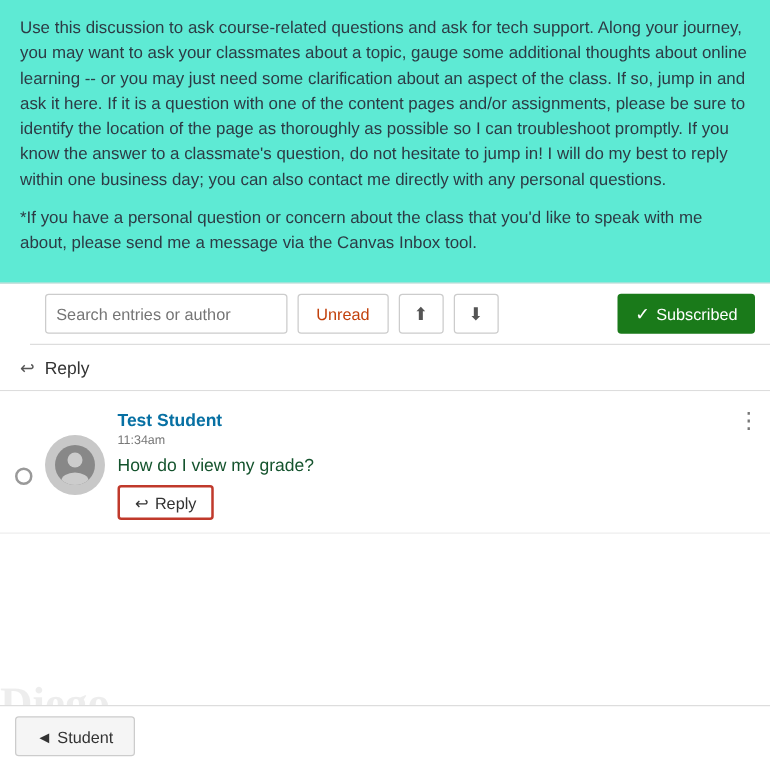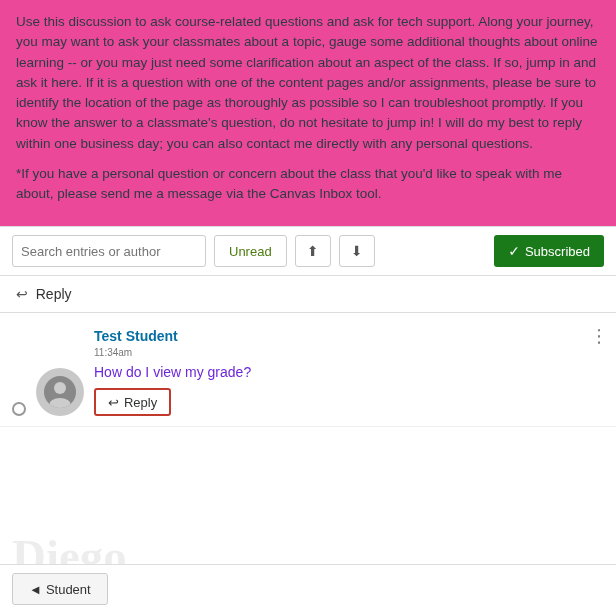--- a/index.html
+++ b/index.html
@@ -10,56 +10,57 @@
       background: #fff;
       width: 616px;
       min-height: 613px;
       overflow-x: hidden;
     }
 
     
     .description-section {
       padding: 12px 16px;
       border-bottom: 1px solid #ddd;
-      background: #ec4899;
+      background: #5eead4;
     }
     .description-section p {
       font-size: 13.5px;
       line-height: 1.5;
       color: #2d3b45;
       margin-bottom: 10px;
     }
 
     
     .toolbar {
       display: flex;
       align-items: center;
       padding: 8px 12px;
       border-bottom: 1px solid #ddd;
       gap: 8px;
       background: #fff;
+      margin-left: 24px;
     }
     .search-input {
       flex: 0 0 180px;
       height: 32px;
       border: 1px solid #ccc;
       border-radius: 3px;
       padding: 0 8px;
       font-size: 13px;
       color: #999;
       outline: none;
     }
     .btn-unread {
       height: 32px;
       padding: 0 14px;
       border: 1px solid #ccc;
       border-radius: 3px;
       background: #fff;
       font-size: 13px;
-      color: #4d7c0f;
+      color: #c2410c;
       cursor: pointer;
       text-align: center;
     }
     .btn-icon {
       height: 32px;
       width: 36px;
       border: 1px solid #ccc;
       border-radius: 3px;
       background: #fff;
       display: flex;
@@ -106,21 +107,21 @@
       color: #333;
     }
 
     
     .post-list {
       padding: 4px 0;
       background: #fff;
     }
     .post-item {
       display: flex;
-      align-items: flex-end;
+      align-items: center;
       padding: 10px 8px 10px 12px;
       border-bottom: 1px solid #eee;
       gap: 10px;
       position: relative;
     }
     .post-radio {
       margin-top: 18px;
       width: 14px;
       height: 14px;
       border-radius: 50%;
@@ -182,21 +183,21 @@
       font-weight: bold;
       text-decoration: none;
     }
     .post-time {
       font-size: 10px;
       color: #777;
       margin-bottom: 6px;
     }
     .post-text {
       font-size: 14px;
-      color: #6d28d9;
+      color: #14532d;
       margin-bottom: 8px;
     }
     .post-actions {
       display: flex;
       gap: 8px;
     }
     .btn-reply-post {
       height: 28px;
       padding: 0 12px;
       border: 2px solid #c0392b;
@@ -215,22 +216,22 @@
       cursor: pointer;
       line-height: 1;
     }
 
     
     .watermark {
       position: absolute;
       bottom: 30px;
       left: 0;
       right: 16px;
-      padding: 0 12px;
-      font-size: 47px;
+      padding: 0 0;
+      font-size: 36px;
       font-weight: bold;
       color: rgba(0,0,0,0.07);
       pointer-events: none;
       z-index: 0;
       font-family: serif;
     }
 
     
     .footer-nav {
       display: flex;

